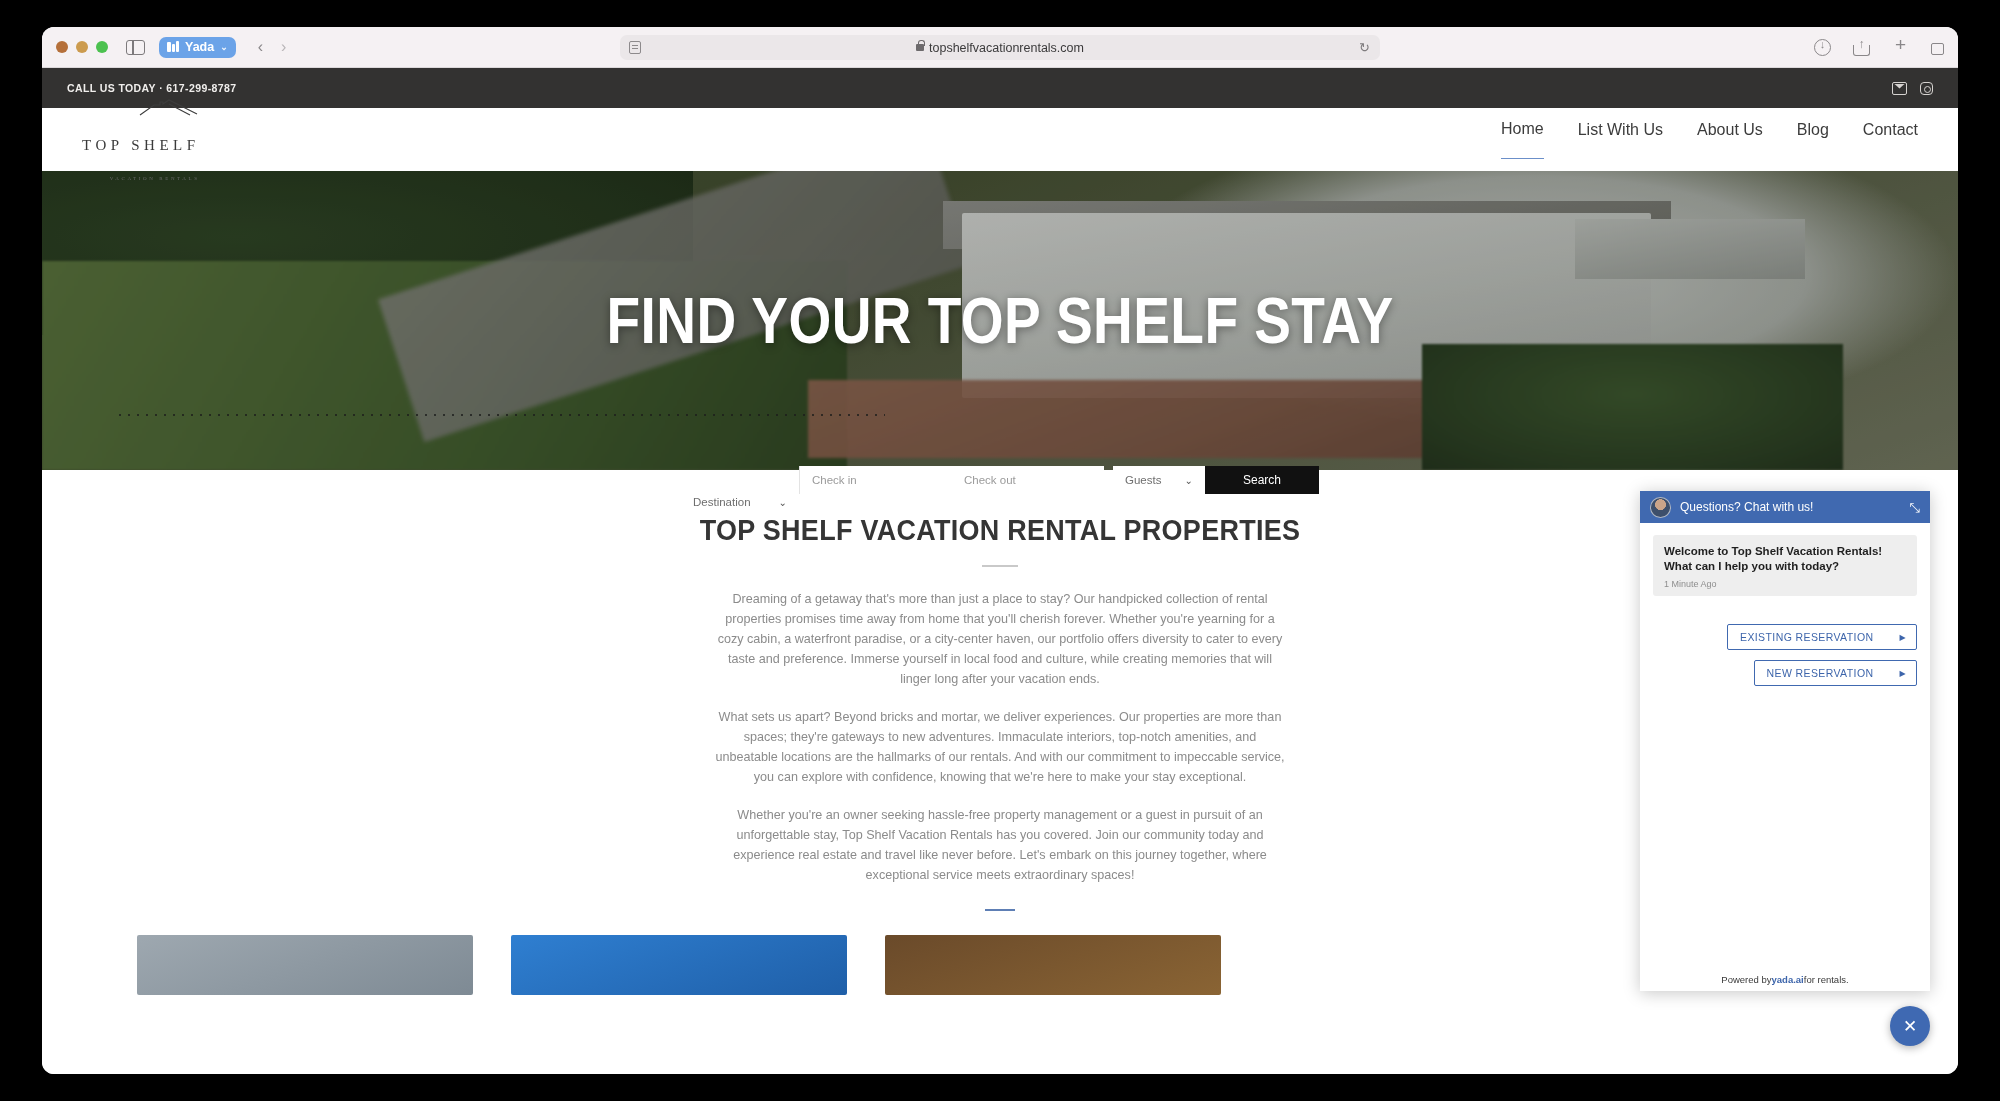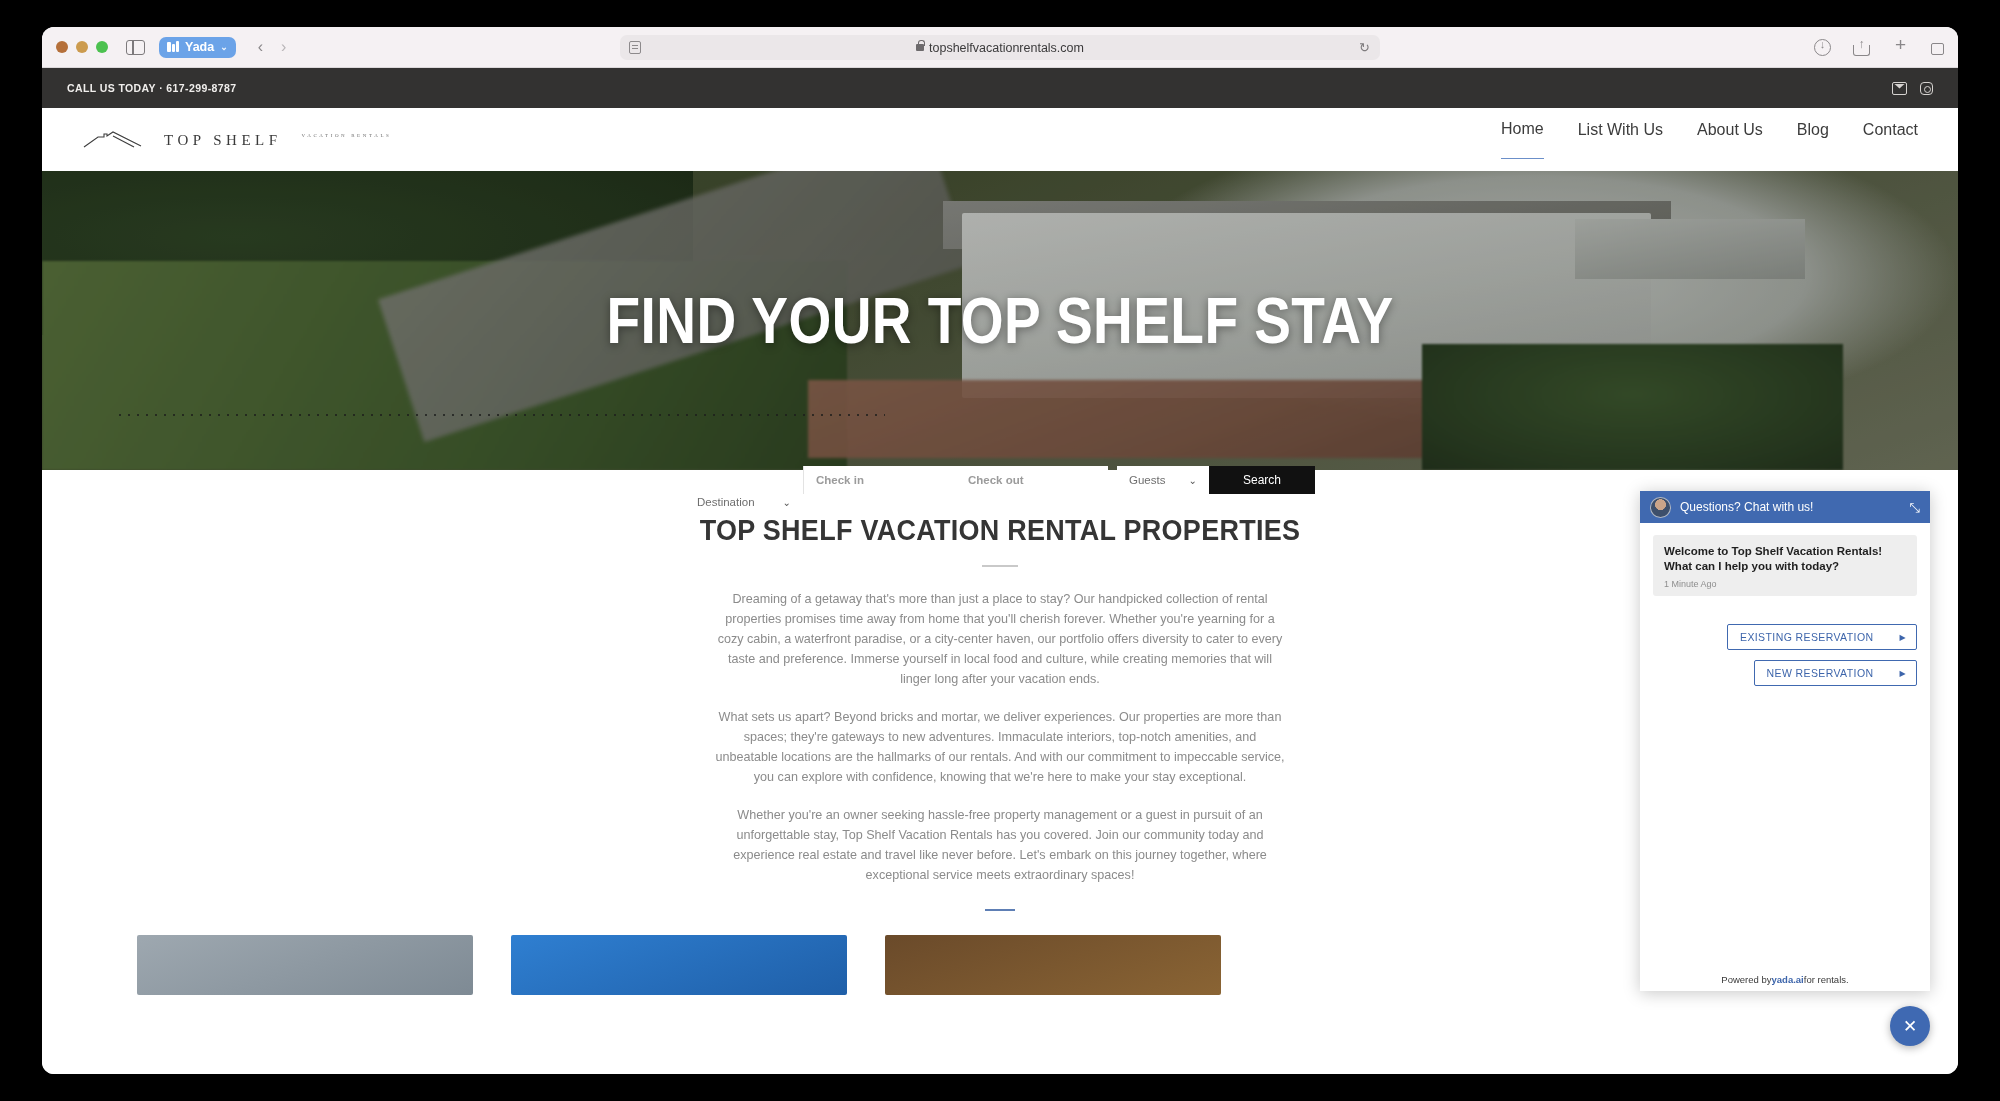--- a/index.html
+++ b/index.html
@@ -139,21 +139,21 @@
   .soc-insta::after {
     content: ""; position: absolute; left: 3px; top: 3px;
     width: 5px; height: 5px; border: 1.3px solid #d6d3d0; border-radius: 50%;
   }
 
   .header {
     height: 63px; background: #fff;
     display: flex; align-items: center; padding: 0 40px;
     position: relative; z-index: 5;
   }
-  .logo { display: flex; align-items: flex-start; gap: 20px; }
+  .logo { display: flex; flex-direction: column; align-items: flex-end; gap: 20px; }
   .logo-roof { width: 62px; height: 17px; position: relative; }
   .logo-roof svg { display: block; }
   .logo-name {
     font-family: "Liberation Serif", serif;
     font-size: 15px; letter-spacing: 4.5px; color: #3a3a3a; margin-top: 1px;
   }
   .logo-sub {
     font-family: "Liberation Serif", serif;
     font-size: 5px; letter-spacing: 2.6px; color: #6d6d6d; margin-top: 2px;
   }
@@ -233,26 +233,26 @@
     top: 398px; display: flex; height: 28px; z-index: 3;
   }
   .sb-field {
     background: #fff; display: flex; align-items: center;
     font-size: 11.5px; color: #6e6e6e; padding: 0 12px; position: relative;
   }
   .sb-dest { width: 118px; justify-content: space-between; margin-top: 36px; }
   .sb-dates { width: 305px; border-left: 1px solid #e3e3e3; padding: 0; }
   .sb-dates .half {
     width: 50%; height: 100%; display: flex; align-items: center;
-    padding-left: 12px; color: #9b9b9b; font-weight: bold;
+    padding-left: 12px; color: #9b9b9b;
   }
   .sb-guests { width: 92px; justify-content: space-between; margin-left: 9px; }
   .sb-caret { font-size: 10px; color: #555; }
   .sb-search {
-    width: 106px; background: #111; color: #fff;
+    width: 114px; background: #111; color: #fff;
     display: flex; align-items: center; justify-content: center;
     font-size: 12px; font-weight: 400;
   }
 
   
   .section { padding-top: 44px; text-align: center; }
   .sec-title {
     font-family: "Liberation Sans Narrow", "Liberation Sans", sans-serif;
     font-size: 29px; font-weight: 700; color: #353535; letter-spacing: .3px;
     transform: scaleX(.93);

